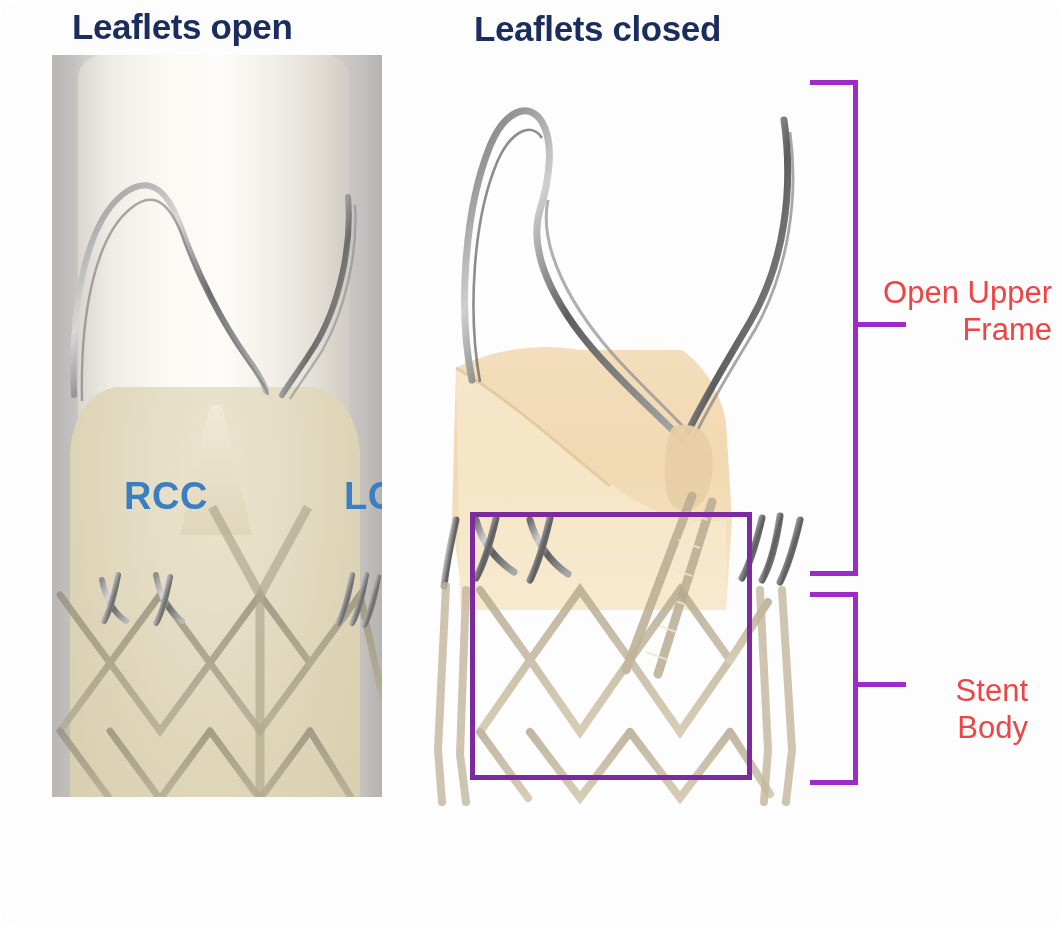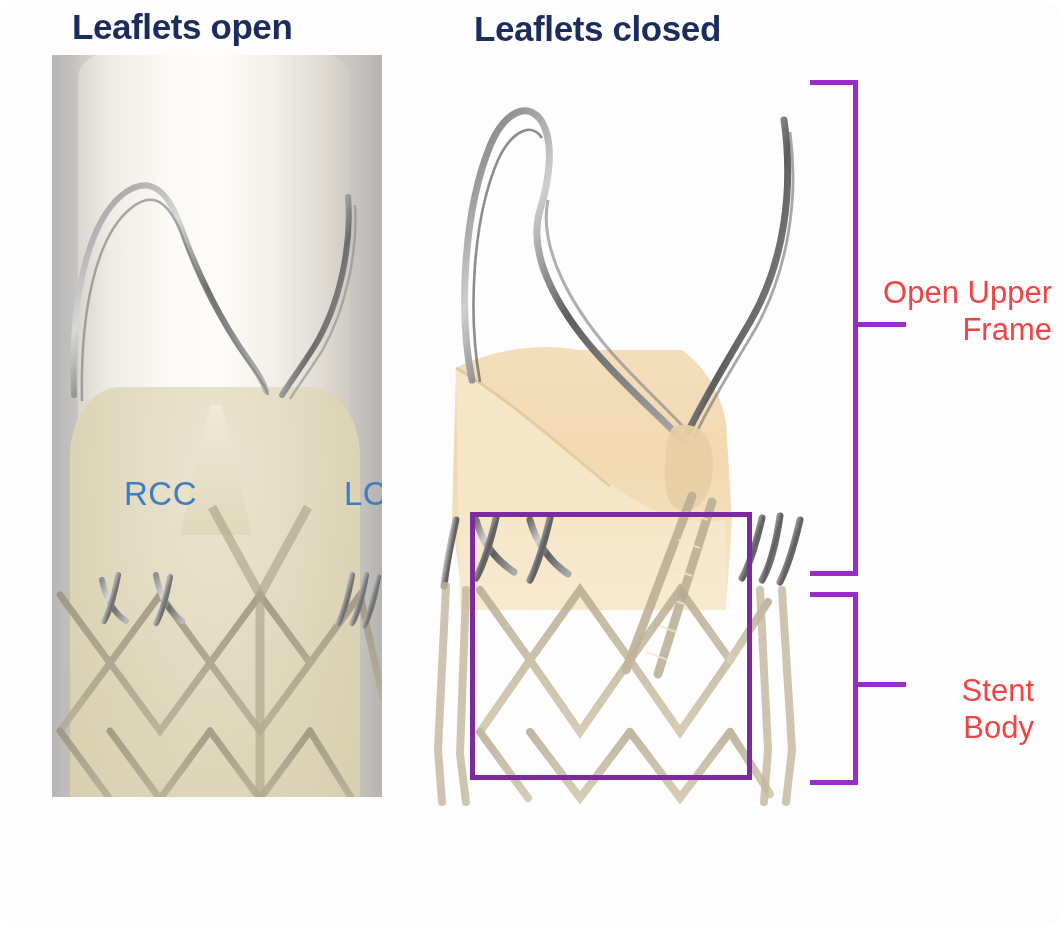--- a/index.html
+++ b/index.html
@@ -116,27 +116,27 @@
   
   .annot-label {
     position: absolute;
     font-size: 31px;
     line-height: 1.18;
     color: #ef4444;
     text-align: right;
     white-space: pre-line;
   }
   #label-open-upper-frame { right: 10px; top: 275px; width: 250px; }
-  #label-stent-body       { right: 28px; top: 673px; width: 230px; }
+  #label-stent-body       { right: 34px; top: 673px; width: 230px; }
 
   
   .cusp-label {
     position: absolute;
-    font-size: 33px;
-    font-weight: 400;
+    font-size: 38px;
+    font-weight: 700;
     color: #3c7fc1;
     letter-spacing: 0.5px;
   }
   #label-rcc { left: 72px;  top: 420px; }
   #label-lcc { left: 292px; top: 420px; }
 </style>
 </head>
 <body>
 
 <div id="figure">

